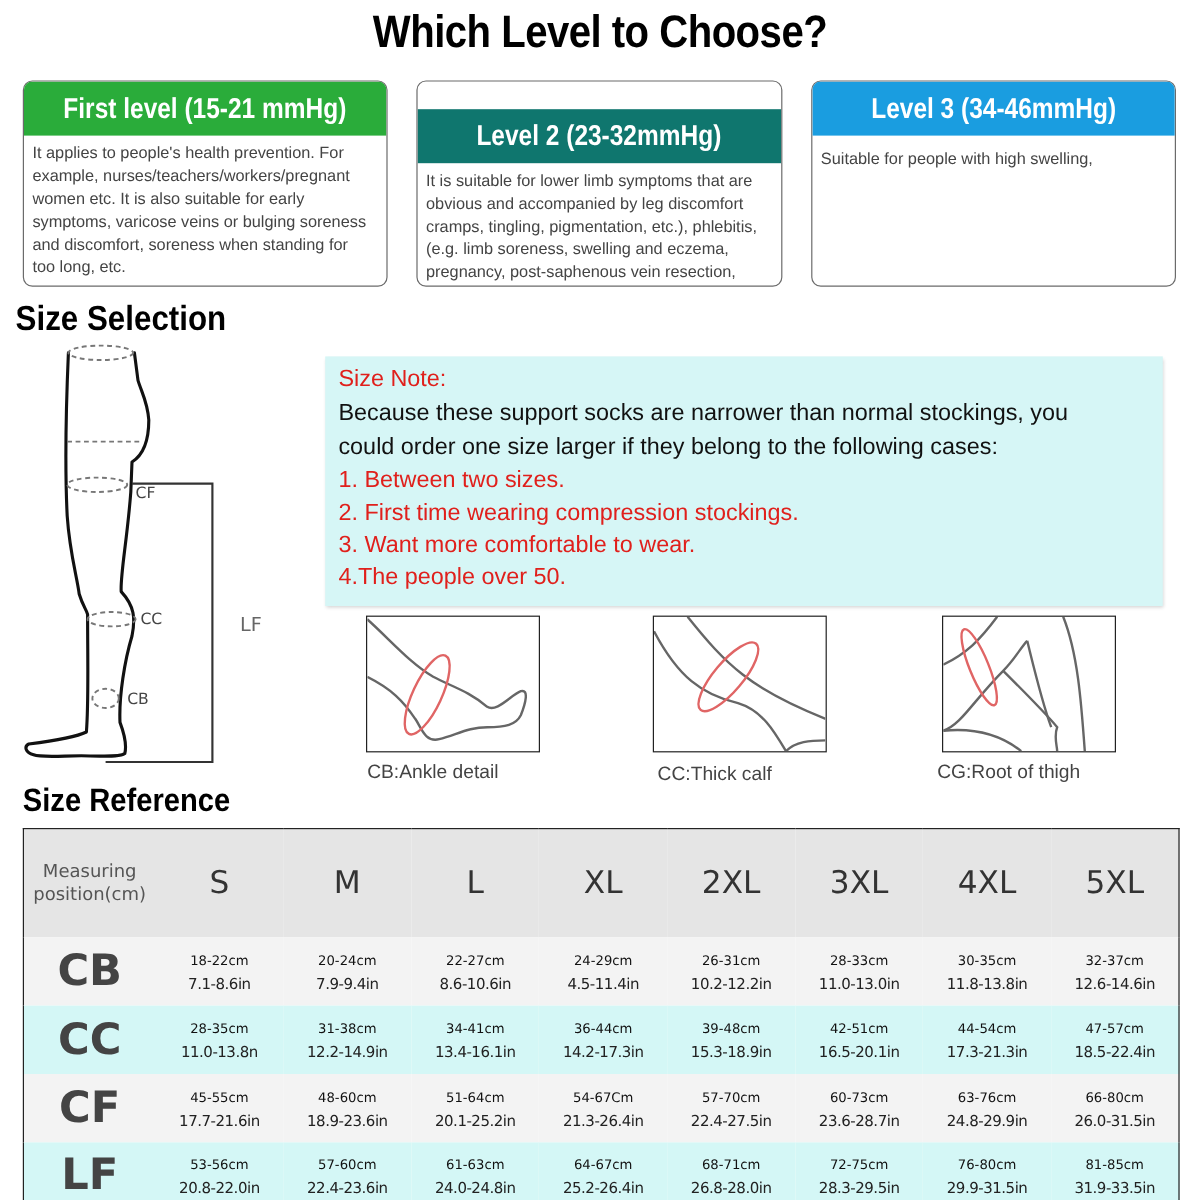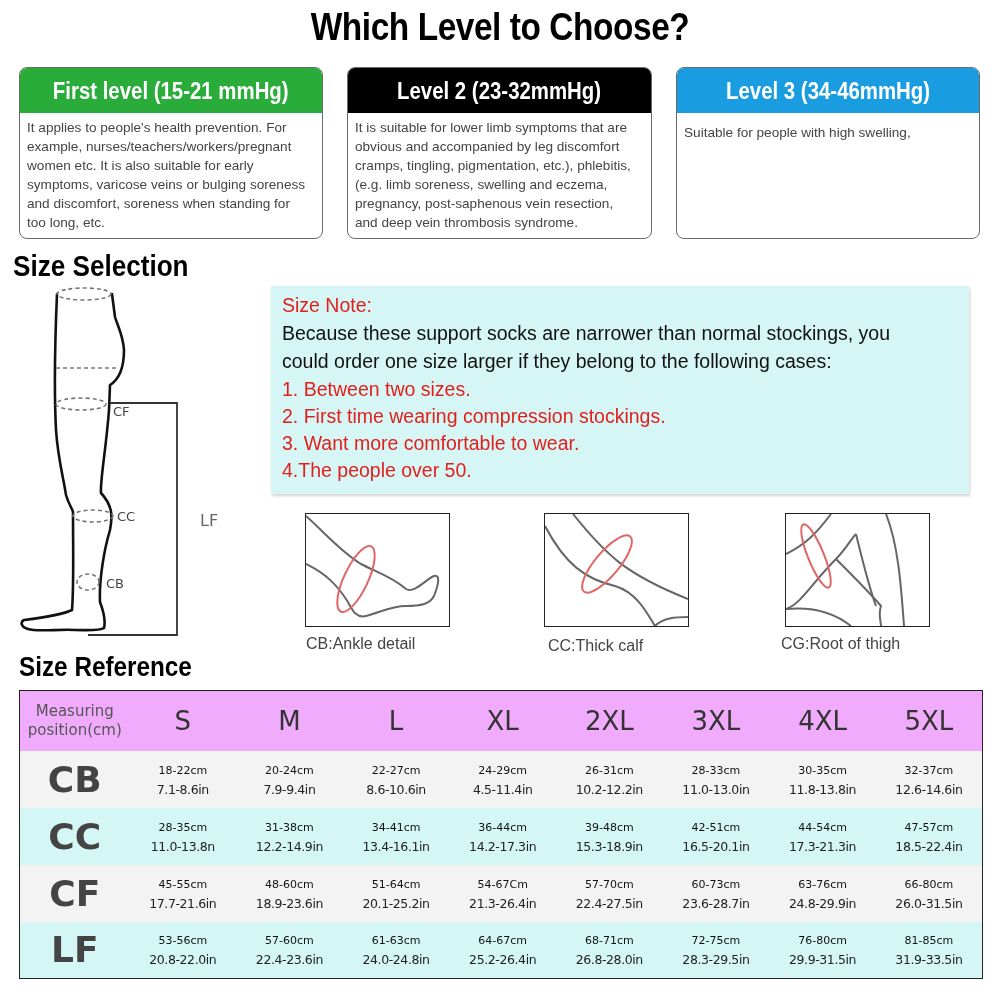--- a/index.html
+++ b/index.html
@@ -5,29 +5,29 @@
   html, body { margin:0; padding:0; background:#ffffff; }
   body { width:1000px; height:1000px; position:relative; overflow:hidden; font-family:"Liberation Sans", sans-serif; color:#222; }
   .abs { position:absolute; }
   .main-title { left:0; width:1000px; top:6px; text-align:center; font-family:"Liberation Sans", sans-serif; font-weight:bold; font-size:38px; letter-spacing:-0.5px; color:#000; transform:scaleX(0.88); }
   .level-card { position:absolute; top:67px; height:170px; border:1.5px solid #6b6b6b; border-radius:8px; overflow:hidden; background:#fff; }
   .level-head { height:45px; color:#fff; font-weight:bold; font-size:24px; display:flex; align-items:center; justify-content:center; font-family:"Liberation Sans", sans-serif; letter-spacing:0px; }
   .level-head span { display:inline-block; transform:scaleX(0.85); white-space:nowrap; }
   .level-body { padding:5px 7px 0 7px; font-size:13.6px; line-height:19px; color:#444; font-family:"Liberation Sans", sans-serif; }
   .level-body span { display:block; transform-origin:left top; }
   .section-title { font-weight:bold; font-size:29px; color:#000; font-family:"Liberation Sans", sans-serif; transform:scaleX(0.9); transform-origin:left top; }
-  .note-box { left:271px; top:286px; width:698px; height:208px; background:#d6f6f6; box-shadow:1px 2px 3px rgba(0,0,0,0.18);text-decoration:underline; }
+  .note-box { left:271px; top:297px; width:698px; height:208px; background:#d6f6f6; box-shadow:1px 2px 3px rgba(0,0,0,0.18);text-decoration:underline; }
   .note-line { position:absolute; left:11px; font-size:19.5px; font-family:"Liberation Sans", sans-serif; white-space:nowrap; }
   .note-red { color:#e0201c; }
   .note-black { color:#111; }
   .detail-box { position:absolute; top:513px; width:143px; height:112px; border:1.5px solid #222; background:#fff; overflow:hidden; }
   .detail-cap { position:absolute; top:635px; font-size:16px; color:#444; white-space:nowrap; }
   table.size { position:absolute; left:19px; top:690px; width:964px; border-collapse:collapse; border:1.5px solid #222; font-family:"DejaVu Sans", sans-serif; table-layout:fixed; }
   table.size td, table.size th { text-align:center; padding:0; }
-  tr.hdr { height:60px; background:#f0abfc; }
+  tr.hdr { height:90px; background:#e5e5e5; }
   tr.hdr th { font-size:26px; color:#333; font-weight:normal; }
   tr.hdr th.mp { font-size:15px; line-height:19px; color:#555; }
   tr.r { height:57px; }
   tr.r.grey { background:#f3f3f3; }
   tr.r.cyan { background:#d4f7f6; }
   td.key { font-size:36px; font-weight:bold; color:#444; }
   .cm { display:block; font-size:11px; color:#111; line-height:20px; }
   .in { display:block; font-size:12.5px; color:#222; line-height:17px; letter-spacing:-0.4px; }
   .leg-label { font-size:13px; color:#444; font-family:"DejaVu Sans", sans-serif; }
 </style>
@@ -44,21 +44,21 @@
     <span>It applies to people's health prevention. For</span>
     <span>example, nurses/teachers/workers/pregnant</span>
     <span>women etc. It is also suitable for early</span>
     <span>symptoms, varicose veins or bulging soreness</span>
     <span>and discomfort, soreness when standing for</span>
     <span>too long, etc.</span>
   </div>
 </div>
 
 <div class="level-card" style="left:347px;width:303px;">
-  <div class="level-head" style="background:#000000;">
+  <div class="level-head" style="background:#0f766e;margin-top:23px;">
       <span>Level 2 (23-32mmHg)</span>
     </div>
   <div class="level-body">
     <span>It is suitable for lower limb symptoms that are</span>
     <span>obvious and accompanied by leg discomfort</span>
     <span>cramps, tingling, pigmentation, etc.), phlebitis,</span>
     <span>(e.g. limb soreness, swelling and eczema,</span>
     <span>pregnancy, post-saphenous vein resection,</span>
     <span>and deep vein thrombosis syndrome.</span>
   </div>

